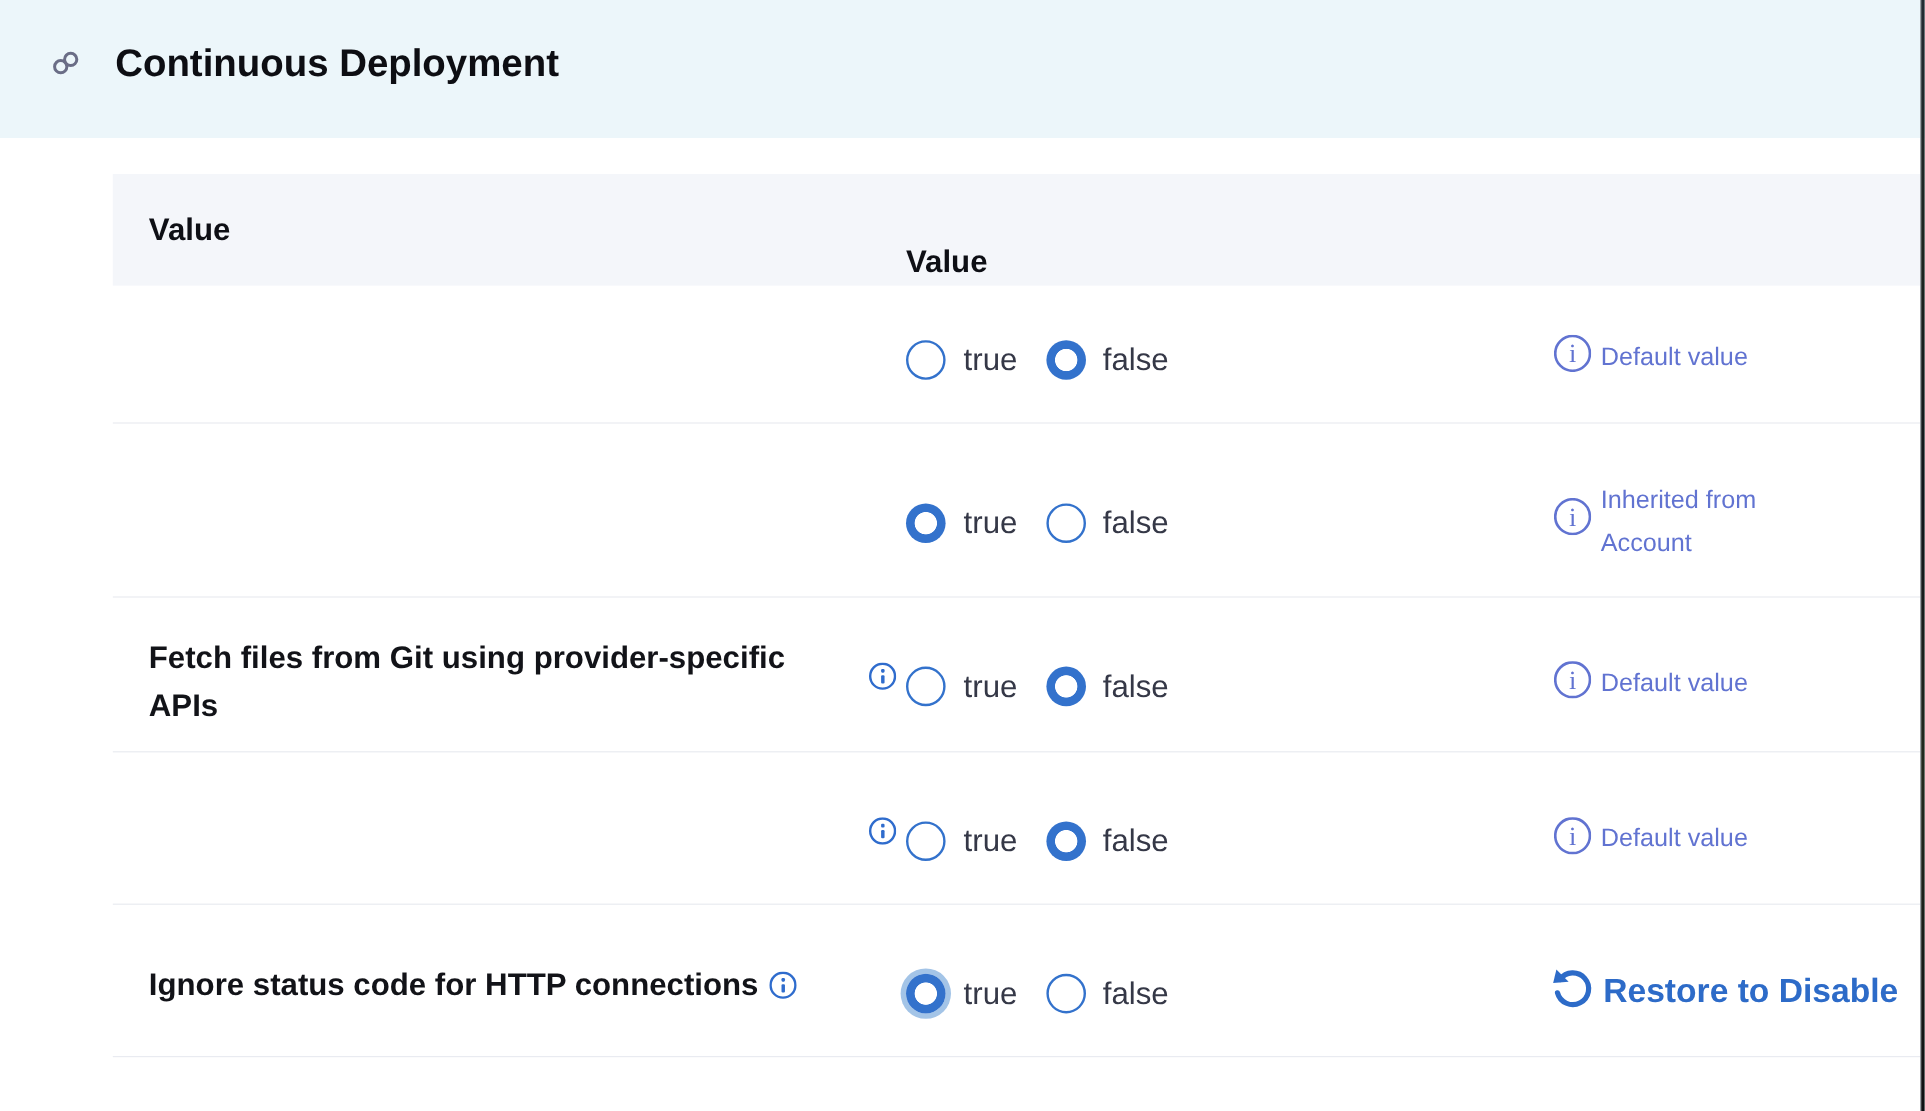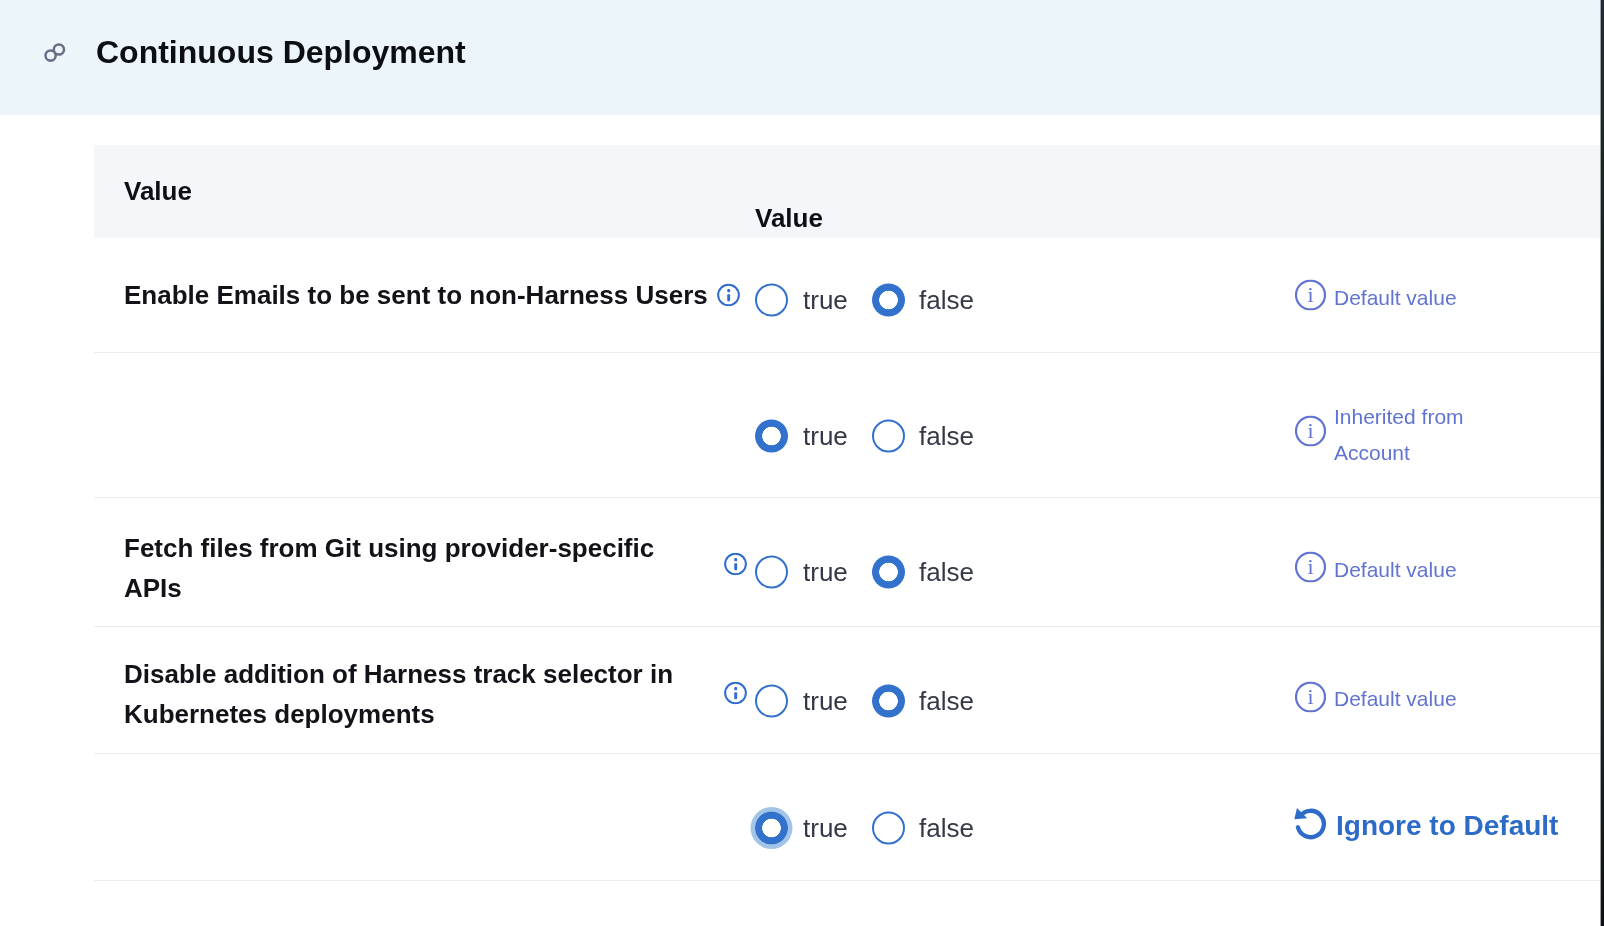--- a/index.html
+++ b/index.html
@@ -40,25 +40,20 @@
   <div class="abs thead"></div>
   <div class="abs hname">Value</div>
   <div class="abs hvalue">Value</div>
 
   <div class="abs divider" style="top:352px"></div>
   <div class="abs divider" style="top:497px"></div>
   <div class="abs divider" style="top:626px"></div>
   <div class="abs divider" style="top:753px"></div>
   <div class="abs divider" style="top:880px"></div>
 
-  <div class="abs name nw cy" style="top:296px">Enable Emails to be sent to non-Harness Users<span class="ic" id="ic1"><svg width="23" height="23" viewBox="0 0 24 24" fill="none">
-          <circle cx="12" cy="12" r="10.8" stroke="#2f6ccd" stroke-width="2.1"></circle>
-          <rect x="10.7" y="5.8" width="3.0" height="3.2" rx="1.0" fill="#2f6ccd"></rect>
-          <rect x="10.7" y="11.2" width="3.0" height="7.2" rx="1.0" fill="#2f6ccd"></rect>
-        </svg></span></div>
   <div class="abs radio-off cy" style="left:755px;top:300px"></div>
   <div class="abs lbl cy" style="left:803px;top:300px">true</div>
   <div class="abs radio-on cy" style="left:872px;top:300px"></div>
   <div class="abs lbl cy" style="left:919px;top:300px">false</div>
   <span class="abs cy" style="left:1295px;top:297px" id="bi1"><svg width="31" height="31" viewBox="0 0 24 24" fill="none">
         <circle cx="12" cy="12" r="11.2" stroke="#6173d1" stroke-width="1.7"></circle>
         <text x="12.1" y="17.8" text-anchor="middle" font-family="Liberation Serif" font-size="17" fill="#6173d1">i</text>
       </svg></span>
   <div class="abs rcol-text cy" style="top:297.5px">Default value</div>
 
@@ -81,41 +76,45 @@
   <div class="abs radio-off cy" style="left:755px;top:572px"></div>
   <div class="abs lbl cy" style="left:803px;top:572px">true</div>
   <div class="abs radio-on cy" style="left:872px;top:572px"></div>
   <div class="abs lbl cy" style="left:919px;top:572px">false</div>
   <span class="abs cy" style="left:1295px;top:569px" id="bi3"><svg width="31" height="31" viewBox="0 0 24 24" fill="none">
         <circle cx="12" cy="12" r="11.2" stroke="#6173d1" stroke-width="1.7"></circle>
         <text x="12.1" y="17.8" text-anchor="middle" font-family="Liberation Serif" font-size="17" fill="#6173d1">i</text>
       </svg></span>
   <div class="abs rcol-text cy" style="top:569.5px">Default value</div>
 
-  <div class="abs name cy" style="top:694px">Disable addition of Harness track selector in Kubernetes deployments</div>
   <span class="abs cy" style="left:724px;top:695px" id="ic4"><svg width="23" height="23" viewBox="0 0 24 24" fill="none">
         <circle cx="12" cy="12" r="10.8" stroke="#2f6ccd" stroke-width="2.1"></circle>
         <rect x="10.7" y="5.8" width="3.0" height="3.2" rx="1.0" fill="#2f6ccd"></rect>
         <rect x="10.7" y="11.2" width="3.0" height="7.2" rx="1.0" fill="#2f6ccd"></rect>
       </svg></span>
   <div class="abs radio-off cy" style="left:755px;top:701px"></div>
   <div class="abs lbl cy" style="left:803px;top:701px">true</div>
   <div class="abs radio-on cy" style="left:872px;top:701px"></div>
   <div class="abs lbl cy" style="left:919px;top:701px">false</div>
   <span class="abs cy" style="left:1295px;top:698.5px" id="bi4"><svg width="31" height="31" viewBox="0 0 24 24" fill="none">
         <circle cx="12" cy="12" r="11.2" stroke="#6173d1" stroke-width="1.7"></circle>
         <text x="12.1" y="17.8" text-anchor="middle" font-family="Liberation Serif" font-size="17" fill="#6173d1">i</text>
       </svg></span>
   <div class="abs rcol-text cy" style="top:699px">Default value</div>
 
+  <div class="abs name nw cy" style="top:822px">Ignore status code for HTTP connections<span class="ic" id="ic5"><svg width="23" height="23" viewBox="0 0 24 24" fill="none">
+          <circle cx="12" cy="12" r="10.8" stroke="#2f6ccd" stroke-width="2.1"></circle>
+          <rect x="10.7" y="5.8" width="3.0" height="3.2" rx="1.0" fill="#2f6ccd"></rect>
+          <rect x="10.7" y="11.2" width="3.0" height="7.2" rx="1.0" fill="#2f6ccd"></rect>
+        </svg></span></div>
   <div class="abs radio-on halo cy" style="left:755px;top:828px"></div>
   <div class="abs lbl cy" style="left:803px;top:828px">true</div>
   <div class="abs radio-off cy" style="left:872px;top:828px"></div>
   <div class="abs lbl cy" style="left:919px;top:828px">false</div>
   <svg class="abs cy" style="left:1294px;top:823.5px" width="34" height="34" viewBox="0 0 34 34" fill="none">
     <path d="M 3.9 20.3 A 13.2 13.2 0 1 0 6.0 9.2" stroke="#2d6bc8" stroke-width="4.3" stroke-linecap="round" fill="none"></path>
     <path d="M 3.0 0.9 L 0.3 12.2 L 13.2 11.2 Z" fill="#2d6bc8"></path>
   </svg>
-  <div class="abs restore-text cy" style="top:825.5px">Ignore to Default</div>
+  <div class="abs restore-text cy" style="top:825.5px">Restore to Disable</div>
 
   <div class="abs stripedge"></div>
   <div class="abs strip"></div>
 </div>
 
 </body></html>

